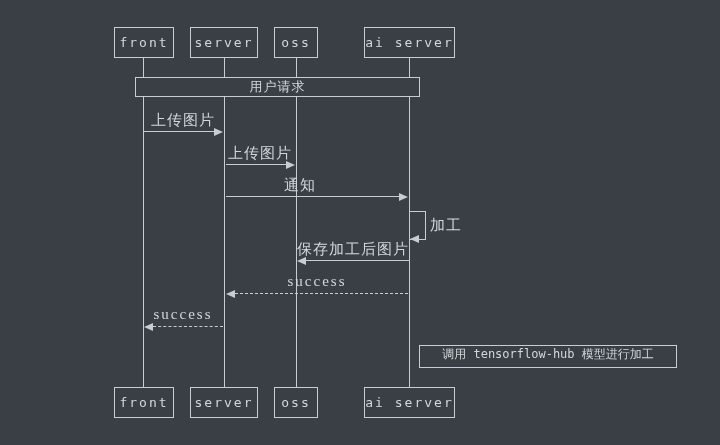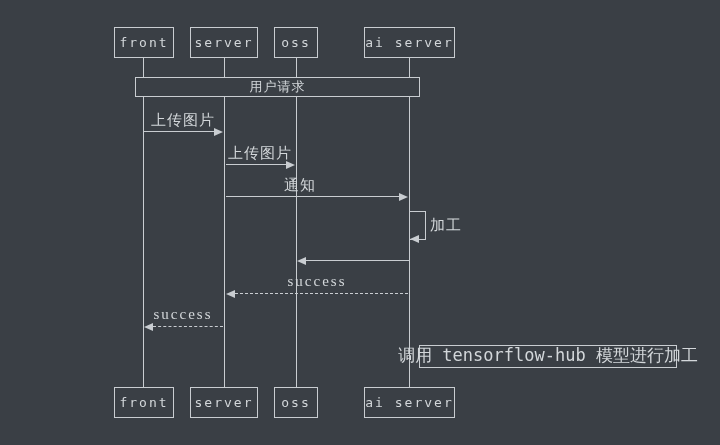--- a/index.html
+++ b/index.html
@@ -95,23 +95,23 @@
     z-index: 2;
   }
   .note {
     position: absolute;
     left: 399px;
     top: 345px;
     width: 256px;
     height: 21px;
     border: 1.5px solid var(--stroke);
     display: flex;
-    align-items: flex-end;
+    align-items: flex-start;
     justify-content: center;
-    font-size: 17px;
+    font-size: 12px;
     white-space: nowrap;
     background: var(--bg);
     z-index: 2;
   }
   .loop-label {
     position: absolute;
     left: 410px;
     top: 216px;
     font-size: 15px;
     letter-spacing: 1px;
@@ -156,20 +156,21 @@
   <div class="msg-line" style="left:206px;top:196px;width:175px"></div>
   <div class="arrow-r" style="left:379px;top:193px"></div>
   <div class="msg-label" style="left:280px;top:176px">通知</div>
 
   <div class="self-loop"></div>
   <div class="arrow-l" style="left:390px;top:235px"></div>
   <div class="loop-label">加工</div>
 
   <div class="msg-line" style="left:285px;top:260px;width:104px"></div>
   <div class="arrow-l" style="left:277px;top:257px"></div>
+  <div class="msg-label" style="left:333px;top:240px">保存加工后图片</div>
 
   <div class="msg-line dashed" style="left:215px;top:293px;width:173px"></div>
   <div class="arrow-l" style="left:206px;top:290px"></div>
   <div class="msg-label latin" style="left:297px;top:273px">success</div>
 
   <div class="msg-line dashed" style="left:133px;top:326px;width:70px"></div>
   <div class="arrow-l" style="left:124px;top:323px"></div>
   <div class="msg-label latin" style="left:163px;top:306px">success</div>
 
   <div class="note">

